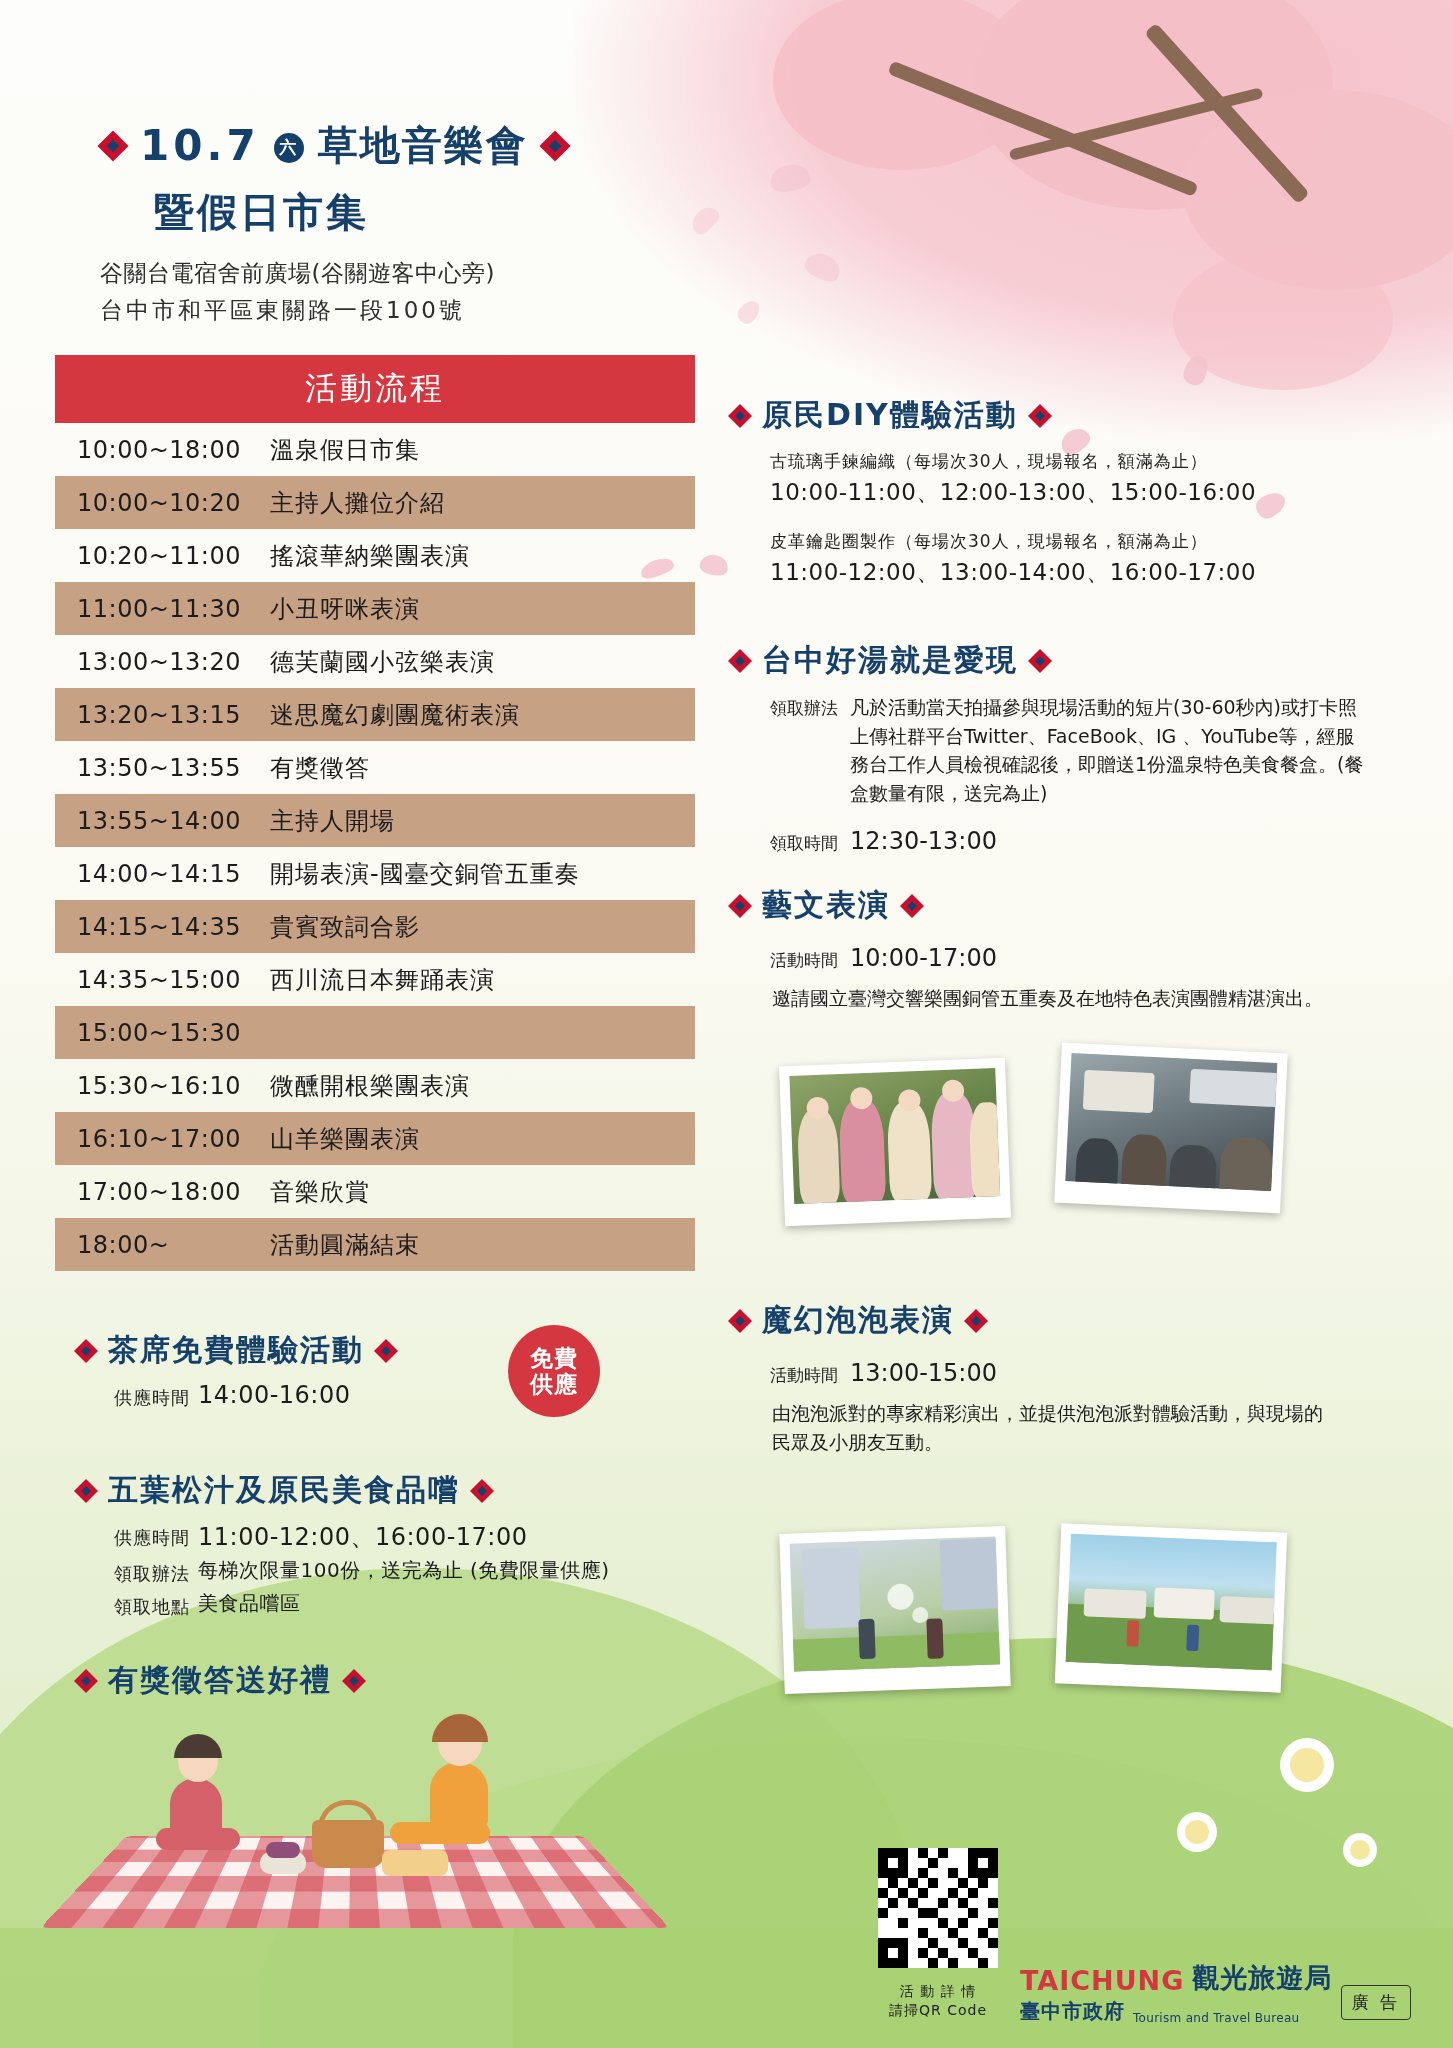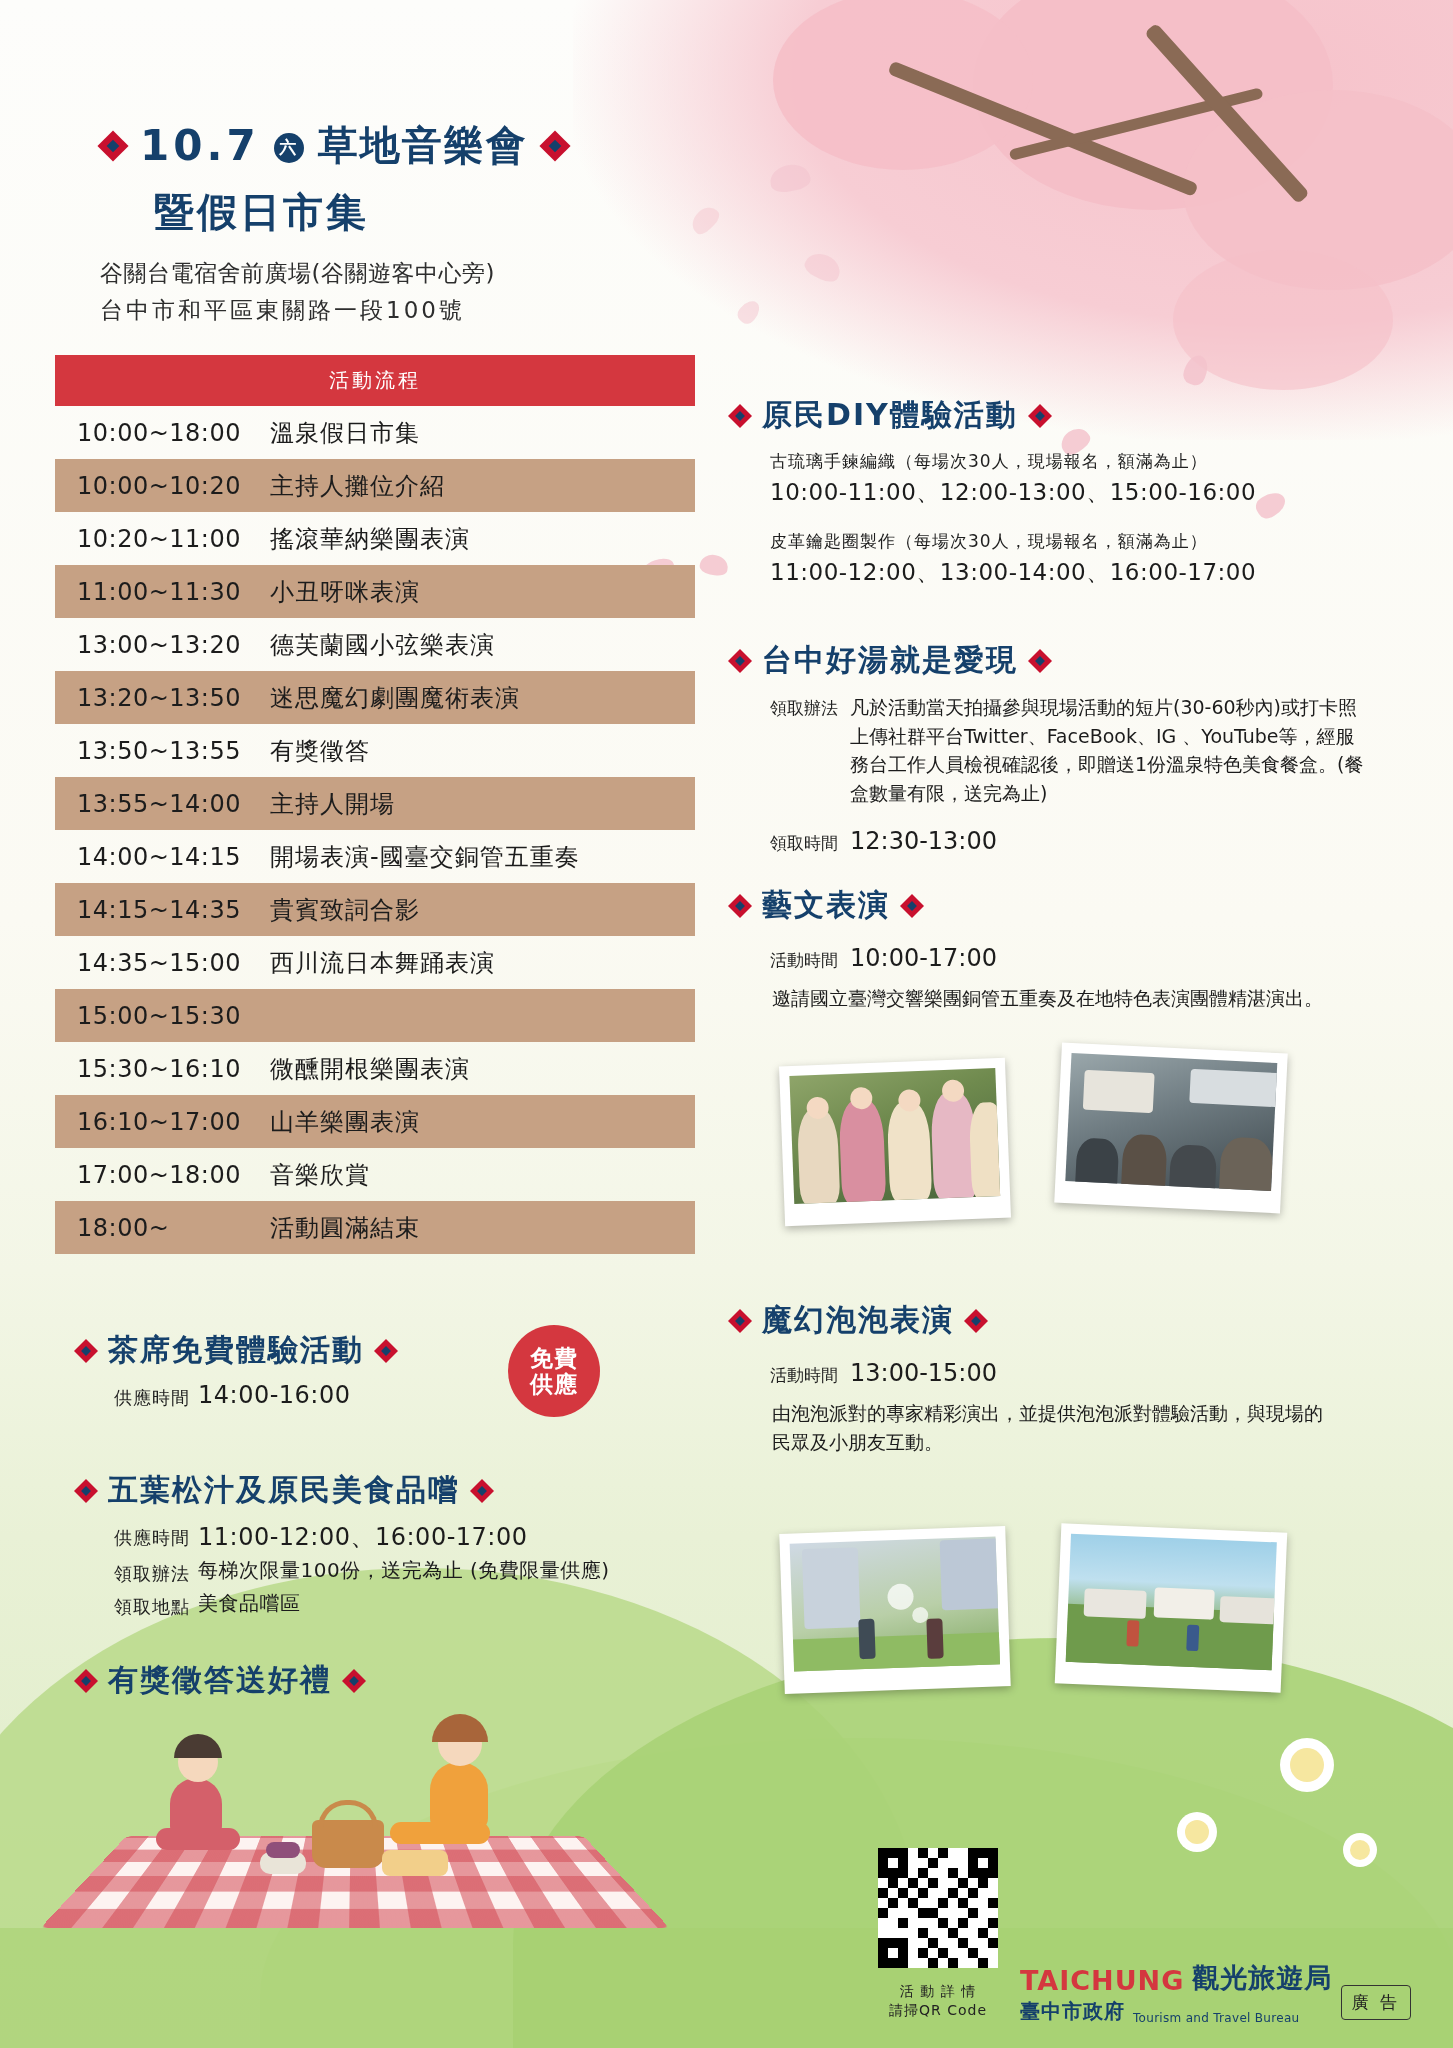--- a/index.html
+++ b/index.html
@@ -92,21 +92,21 @@
   .dia::before { width:22px; height:22px; background:#c8102e; }
   .dia::after  { width:9px;  height:9px;  background:#15406b; }
   .dia.sm { width:20px; height:20px; }
   .dia.sm::before { width:17px; height:17px; }
   .dia.sm::after { width:7px; height:7px; }
 
   
   .schedule { position:absolute; left:55px; top:355px; width:640px; }
   .sched-head {
     background:#d4373f; color:#fff; text-align:center;
-    font-size:20px; letter-spacing:3px; padding:12px 0;
+    font-size:32px; letter-spacing:3px; padding:12px 0;
     font-family:"DejaVu Sans", sans-serif;
   }
   .sched-row {
     display:flex; align-items:center; height:53px; font-size:24px; color:#1c1c1c;
     font-family:"DejaVu Sans", sans-serif;
   }
   .sched-row.alt { background:#c6a184; }
   .sched-time { width:215px; padding-left:22px; letter-spacing:0.5px; }
   .sched-act  { flex:1; letter-spacing:1px; }
 
@@ -241,21 +241,21 @@
   </div>
   <div class="sched-row alt">
     <div class="sched-time">11:00~11:30</div>
     <div class="sched-act">小丑呀咪表演</div>
   </div>
   <div class="sched-row">
     <div class="sched-time">13:00~13:20</div>
     <div class="sched-act">德芙蘭國小弦樂表演</div>
   </div>
   <div class="sched-row alt">
-    <div class="sched-time">13:20~13:50</div>
+    <div class="sched-time">13:20~13:15</div>
     <div class="sched-act">迷思魔幻劇團魔術表演</div>
   </div>
   <div class="sched-row">
     <div class="sched-time">13:50~13:55</div>
     <div class="sched-act">有獎徵答</div>
   </div>
   <div class="sched-row alt">
     <div class="sched-time">13:55~14:00</div>
     <div class="sched-act">主持人開場</div>
   </div>

